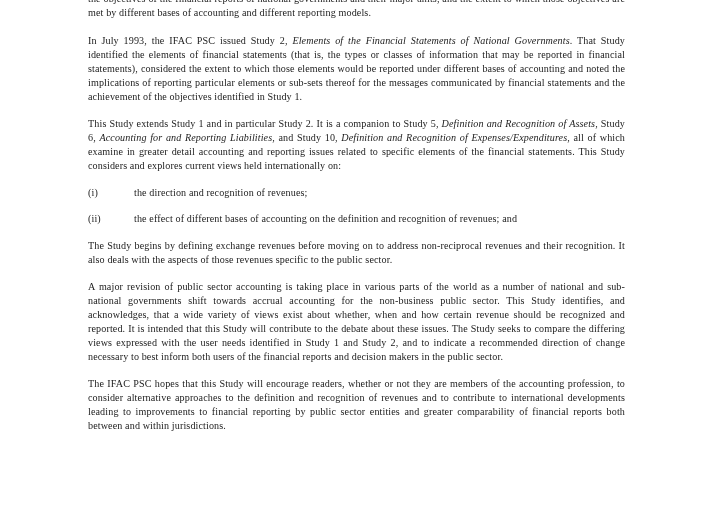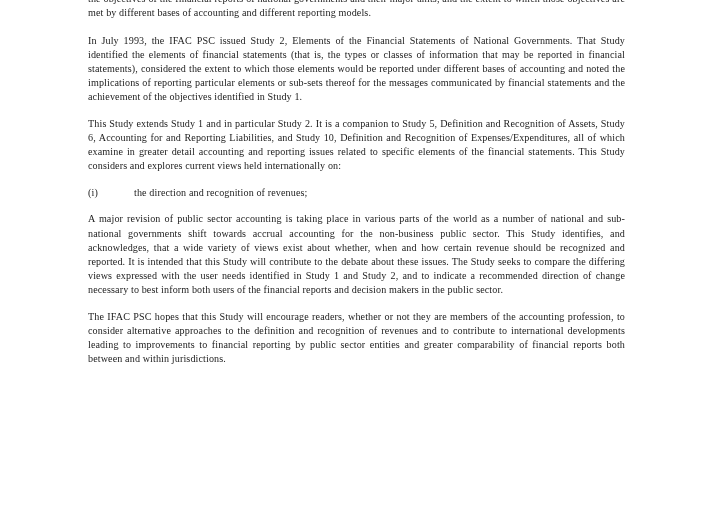--- a/index.html
+++ b/index.html
@@ -24,20 +24,21 @@
   }
   .para {
     font-size: 10.1px;
     line-height: 14.1px;
     text-align: justify;
     margin: 0 0 12.5px 0;
     letter-spacing: 0.12px;
     color: #1b1b1b;
   }
   .italic {
+    font-style: italic;
   }
   .list-item {
     display: flex;
     font-size: 10.1px;
     line-height: 14.1px;
     margin: 0 0 12.5px 0;
     letter-spacing: 0.12px;
     color: #1b1b1b;
   }
   .list-marker {
@@ -69,19 +70,24 @@
   </div>
 
   <p class="para"><span>In July 1993, the IFAC PSC issued Study 2, </span><span class="italic">Elements of the Financial Statements of National Governments</span><span>. That Study identified the elements of financial statements (that is, the types or classes of information that may be reported in financial statements), considered the extent to which those elements would be reported under different bases of accounting and noted the implications of reporting particular elements or sub-sets thereof for the messages communicated by financial statements and the achievement of the objectives identified in Study 1.</span></p>
 
   <p class="para"><span>This Study extends Study 1 and in particular Study 2. It is a companion to Study 5, </span><span class="italic">Definition and Recognition of Assets</span><span>, Study 6, </span><span class="italic">Accounting for and Reporting Liabilities</span><span>, and Study 10, </span><span class="italic">Definition and Recognition of Expenses/Expenditures</span><span>, all of which examine in greater detail accounting and reporting issues related to specific elements of the financial statements. This Study considers and explores current views held internationally on:</span></p>
 
   <div class="list-item">
     <span class="list-marker">(i)</span>
     <span class="list-text">the direction and recognition of revenues;</span>
   </div>
+  <div class="list-item">
+    <span class="list-marker">(ii)</span>
+    <span class="list-text">the effect of different bases of accounting on the definition and recognition of revenues; and</span>
+  </div>
 
+  <p class="para"><span>The Study begins by defining exchange revenues before moving on to address non-reciprocal revenues and their recognition. It also deals with the aspects of those revenues specific to the public sector.</span></p>
 
   <p class="para"><span>A major revision of public sector accounting is taking place in various parts of the world as a number of national and sub-national governments shift towards accrual accounting for the non-business public sector. This Study identifies, and acknowledges, that a wide variety of views exist about whether, when and how certain revenue should be recognized and reported. It is intended that this Study will contribute to the debate about these issues. The Study seeks to compare the differing views expressed with the user needs identified in Study 1 and Study 2, and to indicate a recommended direction of change necessary to best inform both users of the financial reports and decision makers in the public sector.</span></p>
 
   <p class="para"><span>The IFAC PSC hopes that this Study will encourage readers, whether or not they are members of the accounting profession, to consider alternative approaches to the definition and recognition of revenues and to contribute to international developments leading to improvements to financial reporting by public sector entities and greater comparability of financial reports both between and within jurisdictions.</span></p>
 
 </div>
 
 </body></html>

